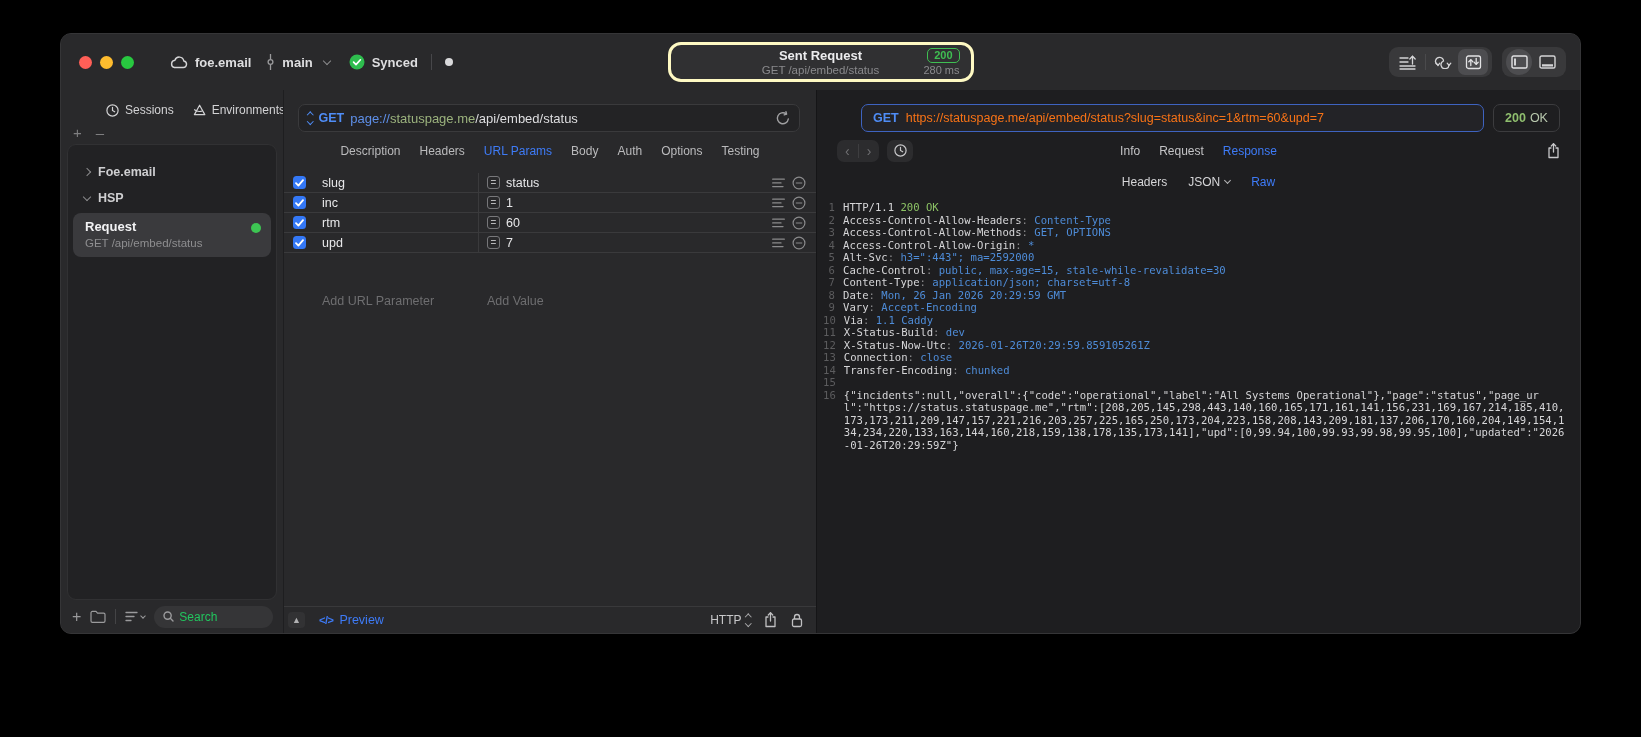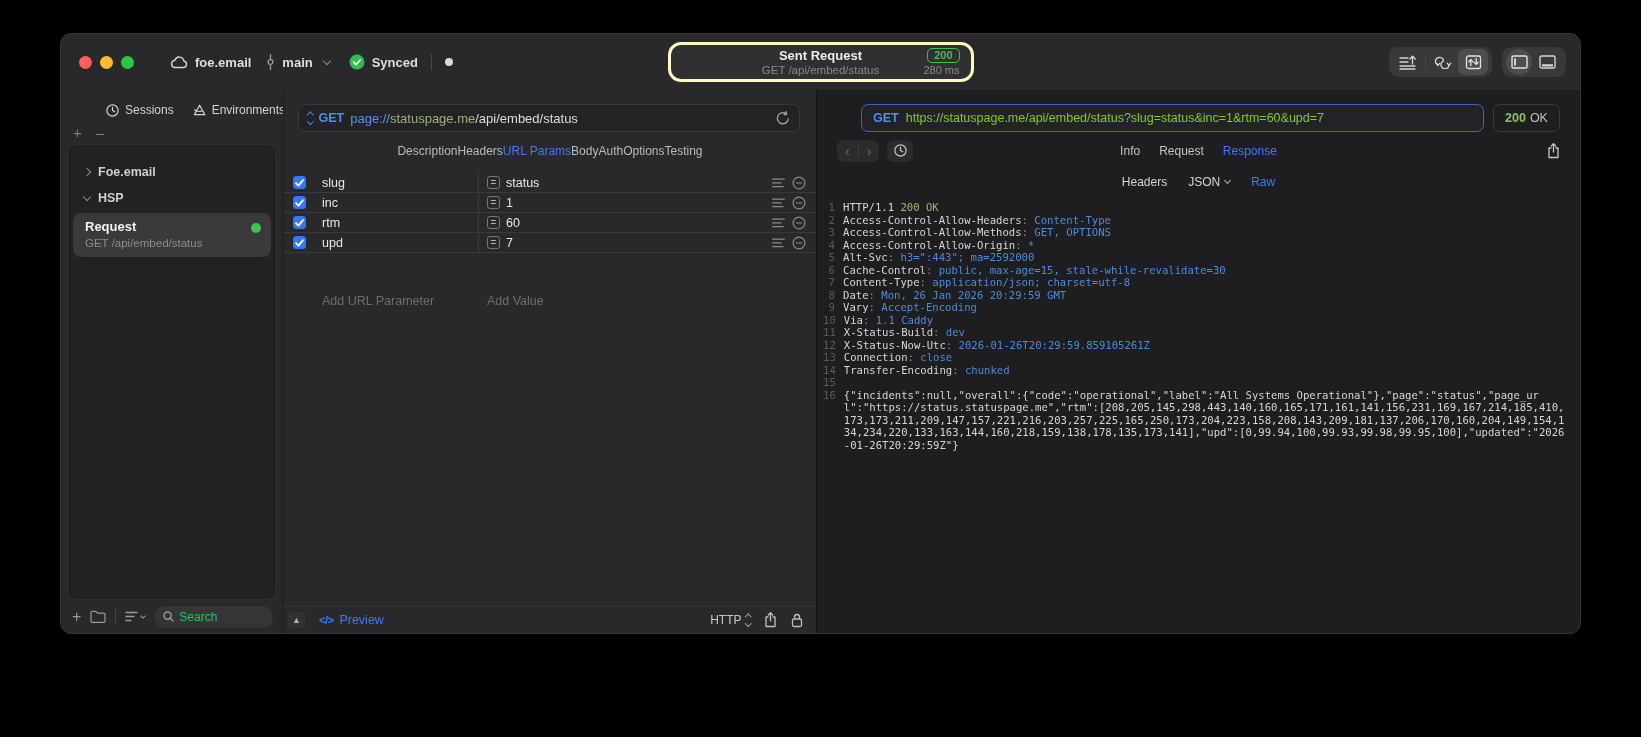--- a/index.html
+++ b/index.html
@@ -70,21 +70,21 @@
   
   .url-bar { margin:14px 16px 0 14px; height:28px; background:#232325; border:1px solid #3a3a3c;
     border-radius:7px; display:flex; align-items:center; padding:0 9px; gap:6px; }
   .stepper { display:flex; flex-direction:column; gap:1px; color:#4f8df7; }
   .stepper .chev { width:4.5px; height:4.5px; }
   .stepper .up { transform:rotate(-135deg); }
   .method-get { color:#4f8df7; font-size:12.5px; font-weight:700; }
   .url-text { font-size:13px; color:#dedee0; flex:1; white-space:nowrap; overflow:hidden; }
   .u-scheme { color:#5e8fe8; } .u-host { color:#9bb27d; } .u-path { color:#dedee0; }
   .reload { color:#a0a0a2; font-size:15px; }
-  .req-tabs { height:37px; display:flex; align-items:center; justify-content:center; 
+  .req-tabs { height:37px; display:flex; align-items:center; justify-content:center; gap:19px;
     font-size:12px; color:#bababc; }
   .req-tabs .tab.active { color:#3e7bf7; }
   .ptable { margin-top:4px; }
   .phead { display:flex; height:18px; font-size:11.5px; color:#7f7f81; border-bottom:1px solid #3a3a3c; }
   .phead .col-name { padding-left:41px; width:194px; }
   .phead .col-val { padding-left:21px; }
   .prow { display:flex; align-items:center; height:20px; border-bottom:1px solid #3a3a3c; }
   .prow .cb-cell { width:30px; display:flex; justify-content:flex-start; padding-left:9px; }
   .checkbox { width:13px; height:13px; background:#3478f6; border-radius:3.5px; display:flex;
     align-items:center; justify-content:center; }
@@ -106,21 +106,21 @@
   .preview .code-glyph { font-size:11px; font-weight:700; letter-spacing:-0.5px; }
   .http-sel { margin-left:auto; display:flex; align-items:center; gap:4px; color:#c8c8ca; font-size:12px; }
   .http-sel .stepper { color:#a8a8aa; }
   .foot-icon { color:#c0c0c2; display:flex; align-items:center; }
 
   
   .resp-urlrow { margin-top:14px; display:flex; align-items:center; padding:0 20px 0 44px; gap:9px; }
   .resp-urlbox { flex:1; height:28px; border:1px solid #3e63c0; border-radius:7px; background:#232327;
     display:flex; align-items:center; padding:0 11px; gap:7px; overflow:hidden; white-space:nowrap; }
   .resp-method { color:#4f8df7; font-weight:700; font-size:12.5px; }
-  .resp-url { color:#84cc16; font-size:12.5px; }
+  .resp-url { color:#f97316; font-size:12.5px; }
   .status-box { width:67px; height:28px; border:1px solid #3c3c3e; border-radius:7px; display:flex;
     align-items:center; justify-content:center; gap:4px; font-size:12.5px; }
   .st-code { color:#8fbe6e; font-weight:700; } .st-ok { color:#b9c9ae; }
   .resp-nav { height:37px; display:flex; align-items:center; padding:0 20px; position:relative; }
   .bf-group { height:22px; background:#2c2c2e; border-radius:7px; display:flex; align-items:center; color:#707073; }
   .bf { padding:0 8px; font-size:14px; line-height:20px; }
   .bf-sep { width:1px; height:14px; background:#3e3e40; }
   .hist-btn { width:26px; height:22px; background:#2c2c2e; border-radius:7px; margin-left:8px;
     display:flex; align-items:center; justify-content:center; color:#c8c8ca; }
   .resp-tabs { position:absolute; left:50%; transform:translateX(-50%); display:flex; gap:19px;

